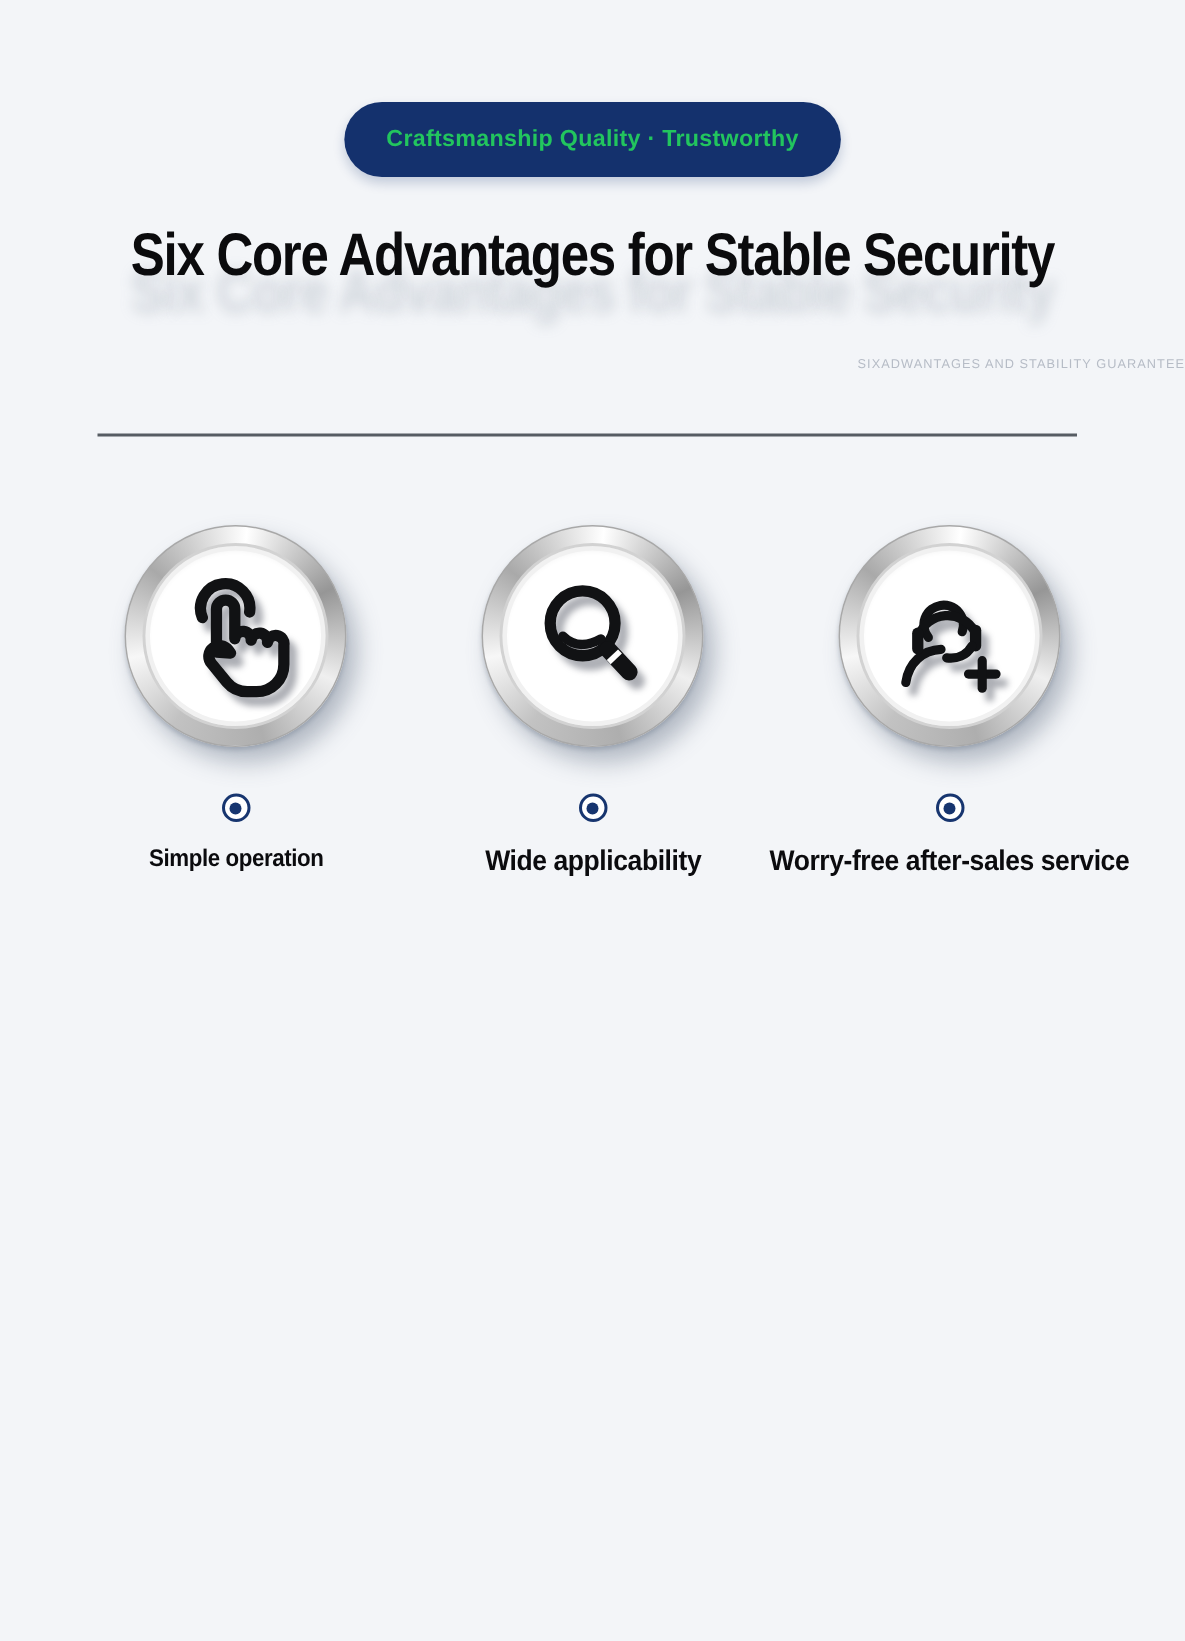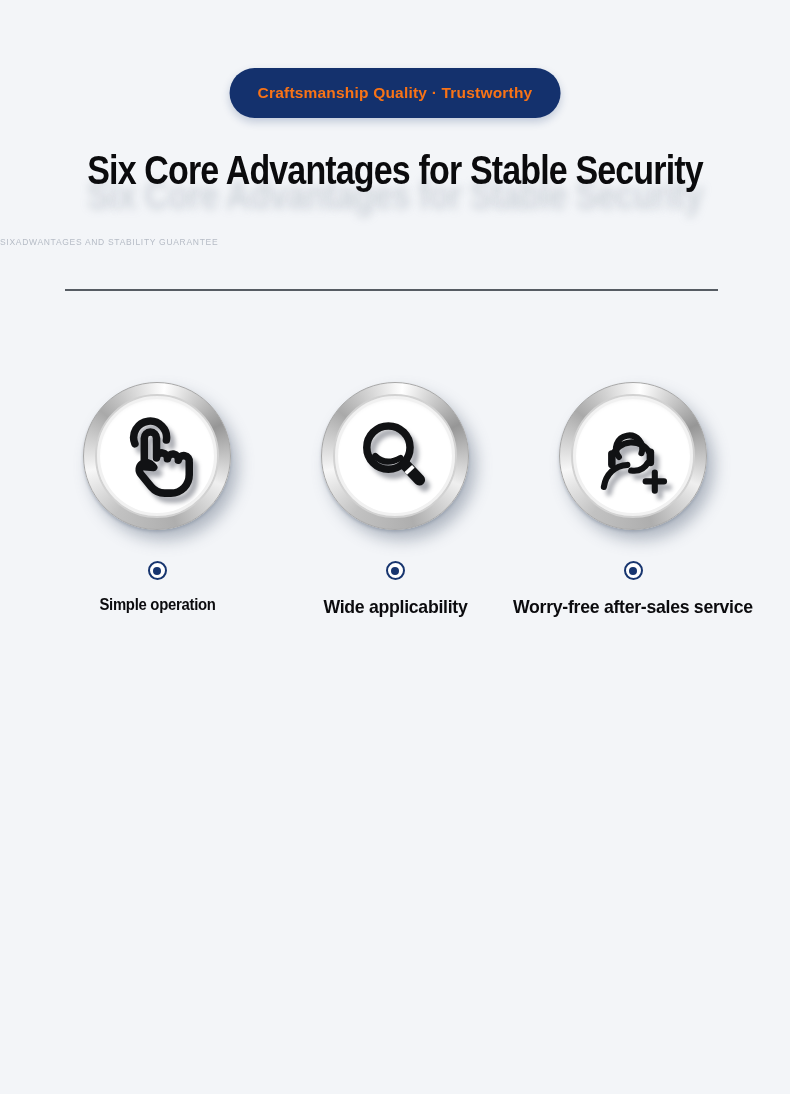--- a/index.html
+++ b/index.html
@@ -15,48 +15,48 @@
   
   .badge{
     position:absolute;left:50%;top:68px;transform:translateX(-50%);
     min-width:318px;height:50px;border-radius:25px;
     background:#14316d;
     display:flex;align-items:center;justify-content:center;
     box-shadow:0 4px 8px rgba(20,49,109,.22);
     padding:0 28px;box-sizing:border-box;
   }
   .badge span{
-    color:#f97316;font-size:15.5px;font-weight:700;letter-spacing:.2px;white-space:nowrap;
+    color:#22c55e;font-size:15.5px;font-weight:700;letter-spacing:.2px;white-space:nowrap;
   }
 
   
   .heading{
     position:absolute;left:0;top:148px;width:790px;margin:0;
     text-align:center;color:#0b0b0d;
     font-size:40px;font-weight:700;letter-spacing:-1px;
     transform:scaleX(.85);transform-origin:50% 50%;
     text-shadow:0 25px 9px rgba(148,157,172,.38);
     white-space:nowrap;
   }
 
   
   .subtext{
-    position:absolute;left:0;top:237px;width:790px;text-align:left;
+    position:absolute;left:0;top:237px;width:790px;text-align:right;
     color:#b6bcc6;font-size:8.5px;font-weight:500;
     letter-spacing:.7px;line-height:11px;text-transform:uppercase;
   }
 
   .divider{
     position:absolute;left:65px;top:289px;width:653px;height:2px;
     background:#565c63;
   }
 
   
   .grid{
-    position:absolute;left:38px;top:364px;width:714px;
+    position:absolute;left:38px;top:332px;width:714px;
     display:grid;grid-template-columns:repeat(3,238px);
     row-gap:108px;
   }
   .card{
     display:flex;flex-direction:column;align-items:center;
   }
   .ring{
     position:relative;width:148px;height:148px;border-radius:50%;
     margin-top:18px;
     background:conic-gradient(from 215deg,

